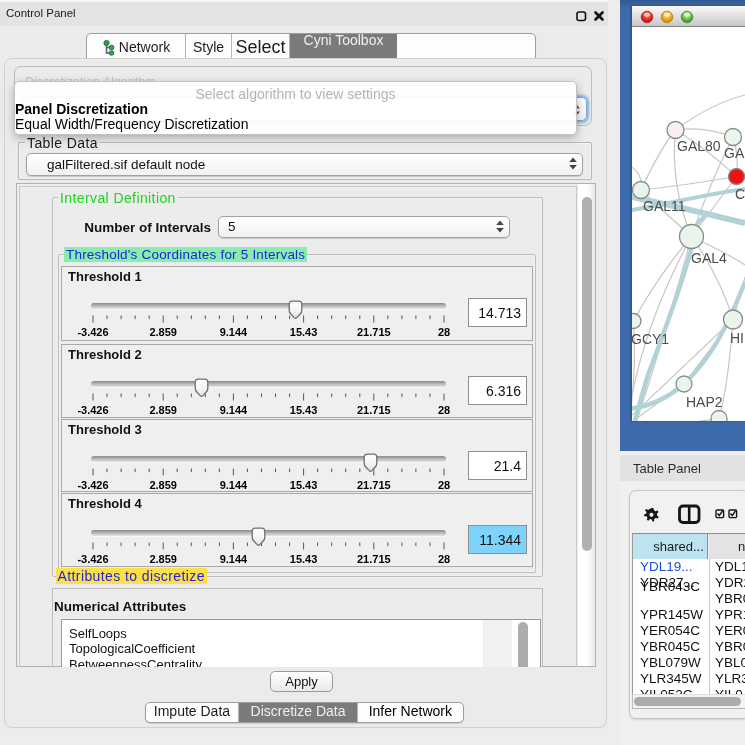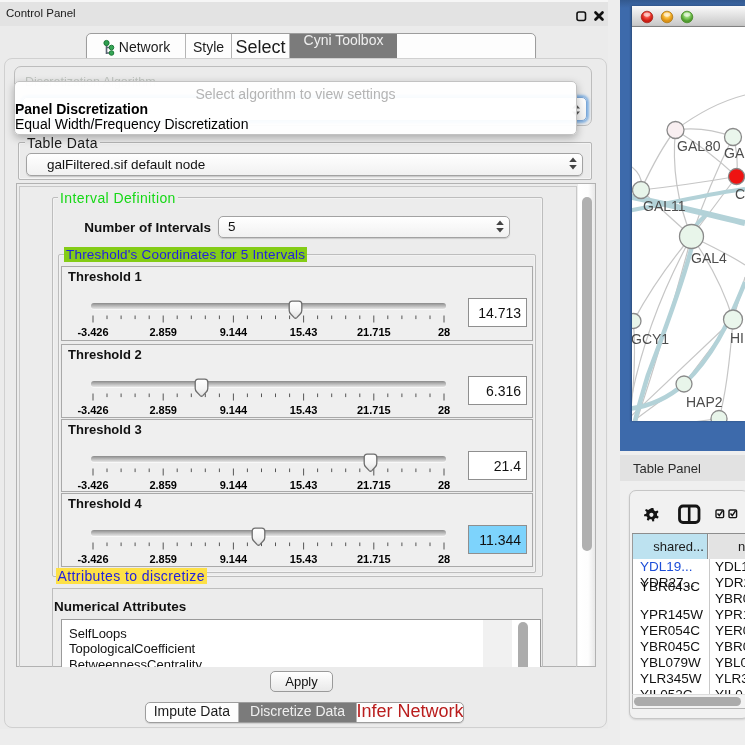--- a/index.html
+++ b/index.html
@@ -49,21 +49,21 @@
 <div style="position:absolute;left:52px;top:197px;width:490.5px;height:380px;border:1px solid #bdbdbd;border-radius:2px;box-shadow:inset 0 0 0 1px #f2f2f2"></div>
 <div style="position:absolute;left:58px;top:190px;font-size:14px;letter-spacing:0.4px;color:#16d816;background:#ececec;padding:0 2px">Interval Definition</div>
 <div style="position:absolute;left:40px;top:220px;width:171px;text-align:right;font-weight:bold;font-size:13.5px;color:#111">Number of Intervals</div>
 <div style="position:absolute;left:218px;top:216px;width:292px;height:22px;background:linear-gradient(#ffffff,#f1f1f1);border:1px solid #a2a2a2;border-radius:5px;box-shadow:0 1px 1px rgba(0,0,0,0.15)"></div>
 <div style="position:absolute;left:228px;top:219px;font-size:13.5px;color:#111">5</div>
 <svg style="position:absolute;left:494px;top:219px" width="12" height="15" viewBox="0 0 12 15">
     <path d="M6,1.5 L9.8,6 H2.2 Z" fill="#444"></path>
     <path d="M6,13.5 L2.2,9 H9.8 Z" fill="#444"></path>
   </svg>
 <div style="position:absolute;left:58px;top:254px;width:478px;height:319px;border:1px solid #bdbdbd;border-radius:2px;box-shadow:inset 0 0 0 1px #f2f2f2"></div>
-<div style="position:absolute;left:64px;top:247px;font-size:13.5px;letter-spacing:0.2px;color:#2222dd;background:#84cc16;padding:0 2px">Threshold's Coordinates for 5 Intervals</div>
+<div style="position:absolute;left:64px;top:247px;font-size:13.5px;letter-spacing:0.2px;color:#2222dd;background:#86efac;padding:0 2px">Threshold's Coordinates for 5 Intervals</div>
 <div style="position:absolute;left:61px;top:266px;width:471.5px;height:75px;background:#efefef;border:1px solid #a9a9a9"></div>
 <div style="position:absolute;left:68px;top:269px;font-weight:bold;font-size:13px;color:#111">Threshold 1</div>
 <div style="position:absolute;left:91.0px;top:303px;width:355.0px;height:6px;border-radius:3px;background:linear-gradient(#8a8a8a,#b5b5b5 45%,#e6e6e6);box-shadow:0 1px 0 #f8f8f8"></div>
 <svg style="position:absolute;left:0;top:0;overflow:visible" width="1" height="1">
     <path d="M93.0,315.5v7 M107.0,315.5v3.6 M121.1,315.5v3.6 M135.1,315.5v3.6 M149.2,315.5v3.6 M163.2,315.5v7 M177.2,315.5v3.6 M191.3,315.5v3.6 M205.3,315.5v3.6 M219.4,315.5v3.6 M233.4,315.5v7 M247.4,315.5v3.6 M261.5,315.5v3.6 M275.5,315.5v3.6 M289.6,315.5v3.6 M303.6,315.5v7 M317.6,315.5v3.6 M331.7,315.5v3.6 M345.7,315.5v3.6 M359.8,315.5v3.6 M373.8,315.5v7 M387.8,315.5v3.6 M401.9,315.5v3.6 M415.9,315.5v3.6 M430.0,315.5v3.6 M444.0,315.5v7" stroke="#555" stroke-width="1" fill="none"></path>
   </svg>
 <div style="position:absolute;left:63.0px;top:325.5px;width:60px;text-align:center;font-size:11px;font-weight:bold;color:#000">-3.426</div>
 <div style="position:absolute;left:133.2px;top:325.5px;width:60px;text-align:center;font-size:11px;font-weight:bold;color:#000">2.859</div>
 <div style="position:absolute;left:203.4px;top:325.5px;width:60px;text-align:center;font-size:11px;font-weight:bold;color:#000">9.144</div>
 <div style="position:absolute;left:273.6px;top:325.5px;width:60px;text-align:center;font-size:11px;font-weight:bold;color:#000">15.43</div>
@@ -156,21 +156,21 @@
 <div style="position:absolute;left:54px;top:599px;font-weight:bold;font-size:13.5px;color:#111">Numerical Attributes</div>
 <div style="position:absolute;left:61px;top:619px;width:480px;height:48px;background:#fff;border:1px solid #9a9a9a;border-bottom:none;overflow:hidden">
     <div style="position:absolute;right:28px;top:0;width:29px;height:48px;background:#f1f1f1"></div>
     <div style="position:absolute;left:7px;top:5.5px;font-size:13px;color:#111;line-height:15.8px">SelfLoops<br>TopologicalCoefficient<br>BetweennessCentrality</div>
     <div style="position:absolute;left:456px;top:2px;width:10px;height:60px;background:#acacac;border-radius:5px"></div>
   </div>
 <div style="position:absolute;left:270px;top:671px;width:63px;height:21px;background:linear-gradient(#ffffff,#e9e9e9);border:1px solid #9a9a9a;border-radius:5px;font-size:13px;color:#111;text-align:center;line-height:20px">Apply</div>
 <div style="position:absolute;left:144.5px;top:702px;width:319.5px;height:21px;background:#fdfdfd;border:1px solid #9d9d9d;border-radius:5px;box-shadow:0 1px 1px rgba(0,0,0,0.12);overflow:hidden;display:flex">
 <div style="width:93.5px;height:100%;color:#1c1c1c;display:flex;align-items:center;justify-content:center;padding-bottom:3px;font-size:14px;box-sizing:border-box;white-space:nowrap">Impute Data</div>
 <div style="width:119px;height:100%;background:#7b7b7b;color:#efefef;border-left:1px solid #b5b5b5;display:flex;align-items:center;justify-content:center;padding-bottom:3px;font-size:14px;box-sizing:border-box;white-space:nowrap">Discretize Data</div>
-<div style="width:107px;height:100%;color:#b91c1c;border-left:1px solid #b5b5b5;display:flex;align-items:center;justify-content:center;padding-bottom:3px;font-size:18px;box-sizing:border-box;white-space:nowrap">Infer Network</div>
+<div style="width:107px;height:100%;color:#000000;border-left:1px solid #b5b5b5;display:flex;align-items:center;justify-content:center;padding-bottom:3px;font-size:14px;box-sizing:border-box;white-space:nowrap">Infer Network</div>
 </div>
 <div style="position:absolute;left:0;top:729px;width:620px;height:16px;background:#ededed"></div>
 <div style="position:absolute;left:608px;top:0;width:12px;height:745px;background:#ededed"></div>
 <div style="position:absolute;left:620px;top:451px;width:125px;height:294px;background:#efefef"></div>
 <div style="position:absolute;left:620px;top:0;width:125px;height:451px;background:linear-gradient(#33598f,#3d6aab 8px,#3d6aab)"></div>
 <div style="position:absolute;left:632px;top:6px;width:113px;height:21px;background:linear-gradient(#fafafa,#c7c7c7);border-bottom:1px solid #8f8f8f;box-shadow:-1px 0 2px rgba(0,0,0,0.35)"></div>
 <svg style="position:absolute;left:632px;top:6px" width="113" height="21" viewBox="0 0 113 21">
 <defs>
 <radialGradient id="g1" cx="0.5" cy="0.35">
         <stop offset="0" stop-color="#ff9a92"></stop>

